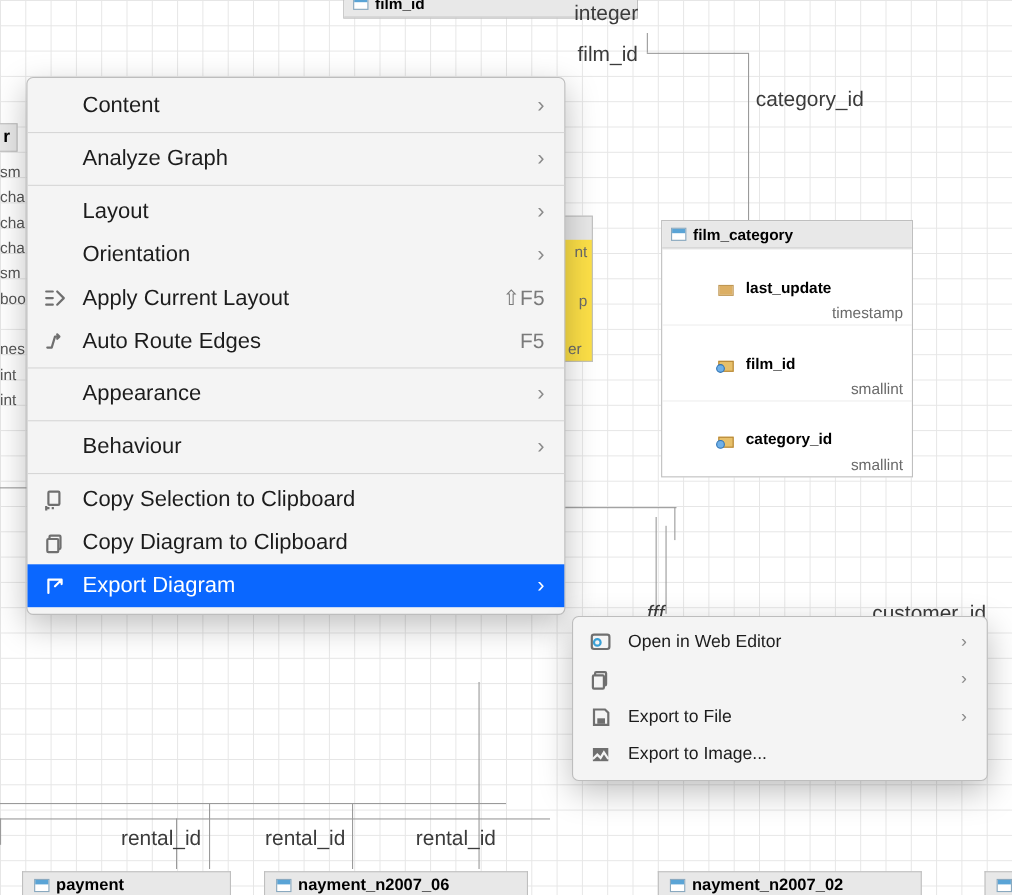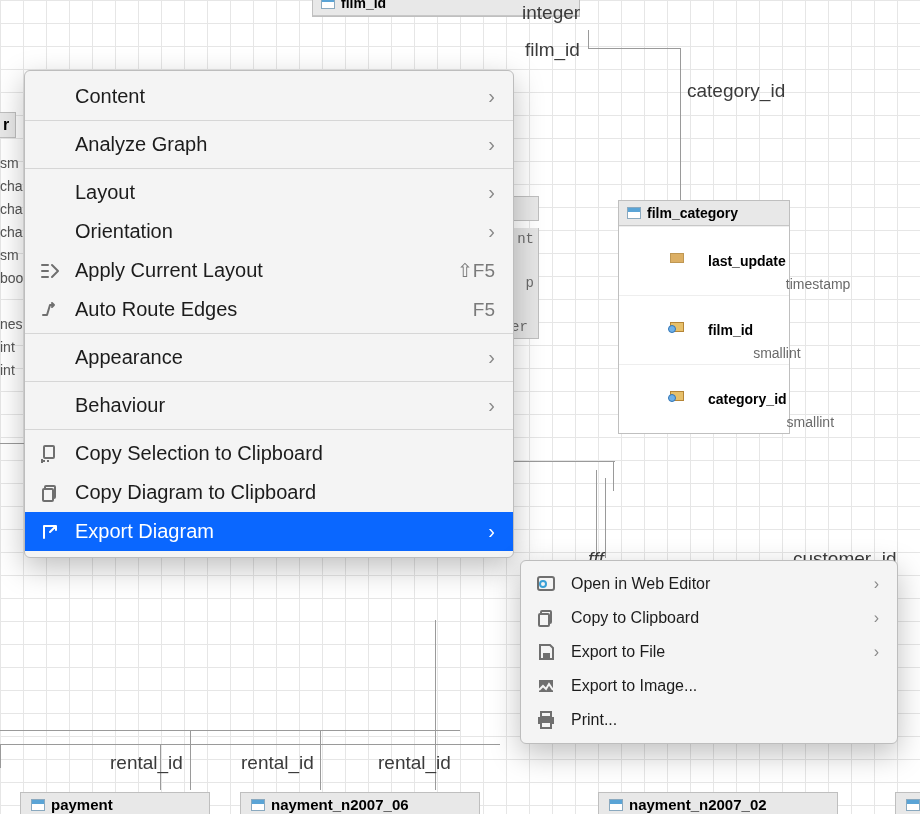--- a/index.html
+++ b/index.html
@@ -37,21 +37,21 @@
     font-weight: 700;
   }
   .er-row {
     display: flex;
     align-items: center;
     justify-content: space-between;
     padding: 3px 8px;
     border-top: 1px solid #eee;
     font-size: 14px;
   }
-  .er-row .col-left { display:flex; align-items:flex-start; gap:24px; font-weight:700;padding-left:43px;}
+  .er-row .col-left { display:flex; align-items:flex-end; gap:11px; font-weight:700;padding-left:43px;}
   .er-row .col-right { color:#6a6a6a; font-weight:400;margin-top:46px; }
   .tbl-icon {
     width: 14px; height: 12px;
     display:inline-block;
     background:
       linear-gradient(#5aa4d6,#5aa4d6) 0 0/100% 4px no-repeat,
       linear-gradient(#fff,#fff);
     border:1px solid #8aa9bf;
   }
   .col-icon {
@@ -152,21 +152,21 @@
   
   svg { display:block; }
 
   
   .left-types {
     position:absolute;
     left:0; top:148px;
     font-size:14px;
     color:#555;
   }
-  .left-types div{ height:23px; display:flex;align-items:flex-end;}
+  .left-types div{ height:23px; display:flex;align-items:flex-start;}
   .left-head {
     position:absolute;
     left:-4px; top:112px;
     background:#e8e8e8;
     border:1px solid #bfbfbf;
     padding:3px 6px;
     font-weight:700;
     font-size:16px;
   }
 </style>
@@ -215,29 +215,29 @@
     </div>
   <div>
       <span>int</span>
     </div>
   <div>
       <span>int</span>
     </div>
 </div>
 
 <div style="position:absolute; left:506px; top:196px; width:33px; border:1px solid #bfbfbf; background:#e8e8e8; height:25px;"></div>
-<div style="position:absolute; left:506px; top:228px; width:33px; border:1px solid #bfbfbf; border-top:none; background:#e5e5e5;font-family:Liberation Mono, monospace;">
+<div style="position:absolute; left:506px; top:218px; width:33px; border:1px solid #bfbfbf; border-top:none; background:#fde047;">
   <div style="padding:3px 4px;color:#6a6a6a;font-size:14px;text-align:right;">nt</div>
   <div style="padding:3px 4px;color:#6a6a6a;font-size:14px;text-align:right;">&nbsp;</div>
   <div style="padding:3px 4px;color:#6a6a6a;font-size:14px;text-align:right;">p</div>
   <div style="padding:3px 4px;color:#6a6a6a;font-size:14px;text-align:right;">&nbsp;</div>
-  <div style="padding:3px 4px;color:#6a6a6a;font-size:14px;text-align:left;">er</div>
-</div>
-
-<div class="er-table" style="left:618px; top:200px; width:172px;">
+  <div style="padding:3px 4px;color:#6a6a6a;font-size:14px;text-align:center;">er</div>
+</div>
+
+<div class="er-table" style="left:601px; top:200px; width:229px;">
   <div class="er-header">
     <span class="tbl-icon"></span>
     <span>film_category</span>
   </div>
   <div class="er-row">
     <span class="col-left">
         <span class="col-icon"></span>
         <span>last_update</span>
       </span>
     <span class="col-right">timestamp</span>
@@ -390,21 +390,20 @@
     <span>Open in Web Editor</span>
     <span class="chev">›</span>
   </div>
   <div class="item">
     <span class="lefticon">
       <svg width="20" height="20" viewBox="0 0 20 20">
           <rect x="5" y="3" width="10" height="12" rx="1" fill="none" stroke="#6f6f6f" stroke-width="2"></rect>
           <rect x="3" y="6" width="10" height="12" rx="1" fill="#f4f4f4" stroke="#6f6f6f" stroke-width="2"></rect>
         </svg>
     </span>
-    <span>Copy to Clipboard</span>
     <span class="chev">›</span>
   </div>
   <div class="item">
     <span class="lefticon">
       <svg width="20" height="20" viewBox="0 0 20 20">
           <path d="M4 3h10l3 3v11H4z" fill="none" stroke="#6f6f6f" stroke-width="2"></path>
           <rect x="7" y="11" width="7" height="5" fill="#6f6f6f"></rect>
         </svg>
     </span>
     <span>Export to File</span>
@@ -412,23 +411,13 @@
   </div>
   <div class="item">
     <span class="lefticon">
       <svg width="20" height="20" viewBox="0 0 20 20">
           <rect x="3" y="4" width="14" height="12" fill="#6f6f6f"></rect>
           <path d="M3 14l4-4 3 3 3-5 4 6" stroke="#f4f4f4" stroke-width="2" fill="none"></path>
         </svg>
     </span>
     <span>Export to Image...</span>
   </div>
-  <div class="item">
-    <span class="lefticon">
-      <svg width="22" height="20" viewBox="0 0 22 20">
-          <rect x="3" y="7" width="16" height="7" fill="#6f6f6f"></rect>
-          <rect x="6" y="2" width="10" height="5" fill="none" stroke="#6f6f6f" stroke-width="2"></rect>
-          <rect x="6" y="12" width="10" height="6" fill="#f4f4f4" stroke="#6f6f6f" stroke-width="2"></rect>
-        </svg>
-    </span>
-    <span>Print...</span>
-  </div>
 </div>
 
 </body></html>

